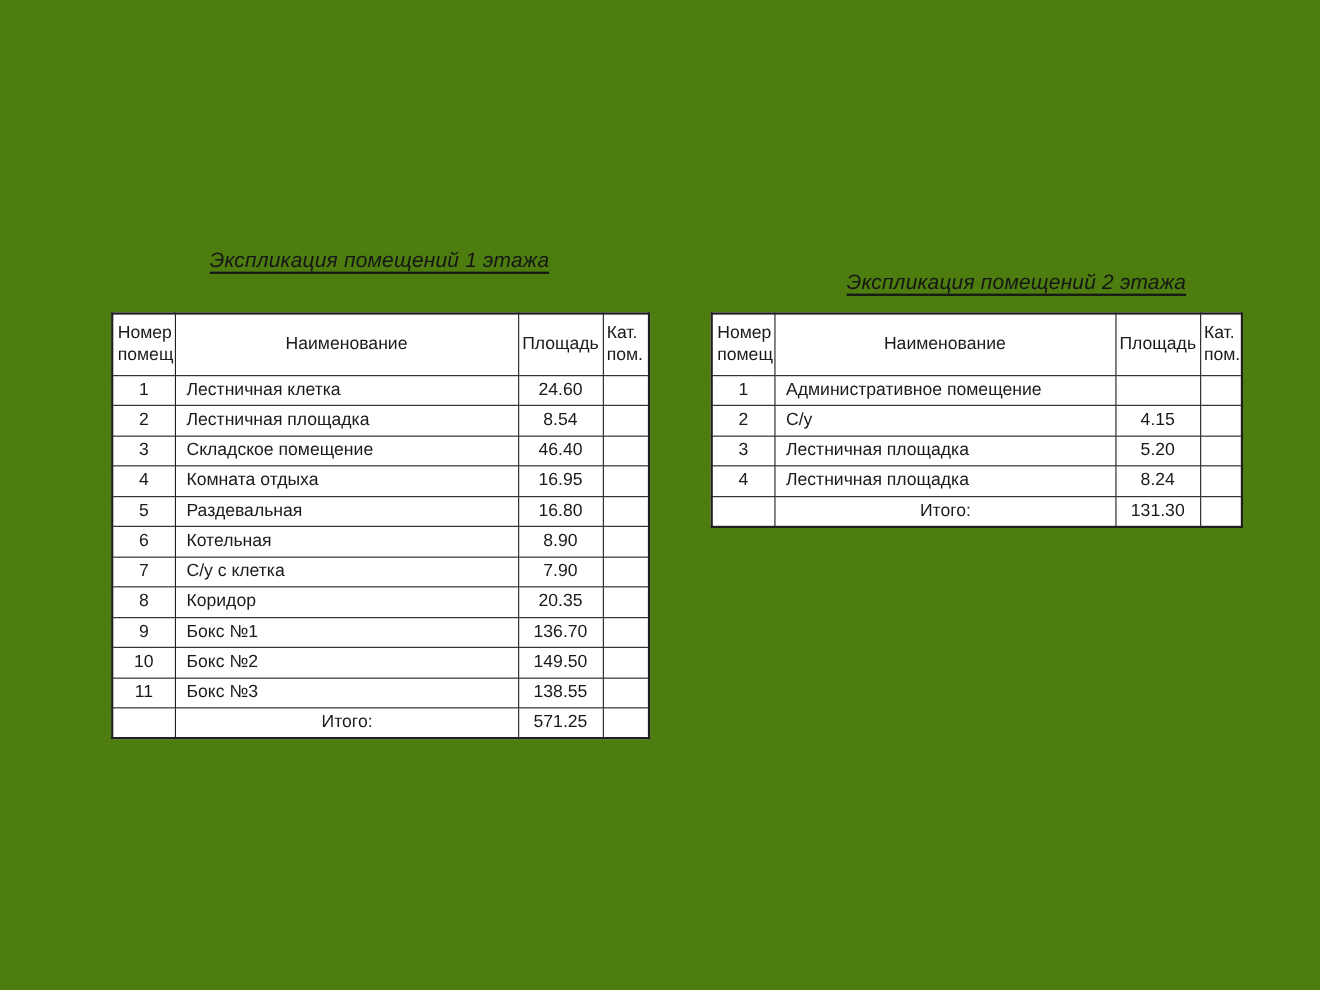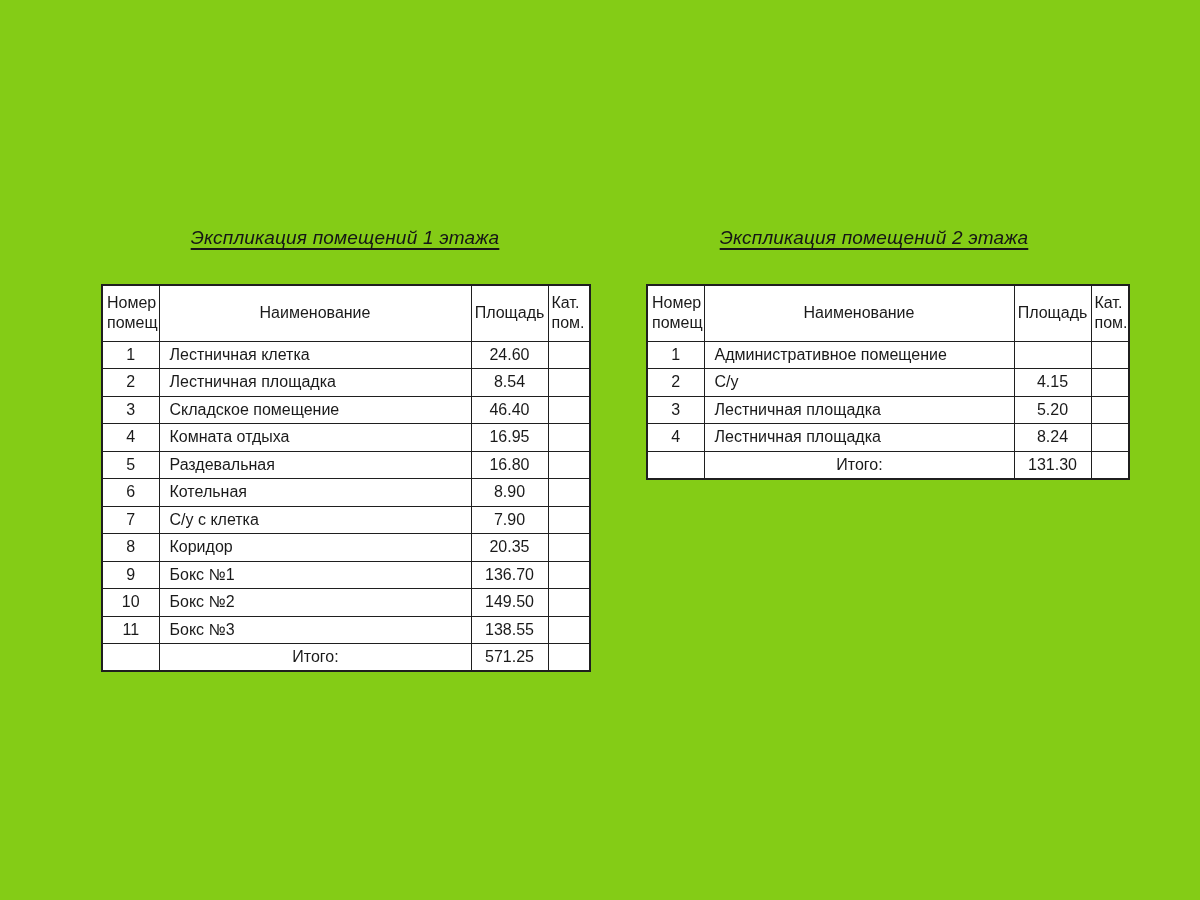--- a/index.html
+++ b/index.html
@@ -11,38 +11,38 @@
     height: 900px;
     background: #ffffff;
     font-family: "Liberation Sans", sans-serif;
     color: #1a1a1a;
     position: relative;
     overflow: hidden;
   }
   .sheet {
     position: absolute;
     inset: 0;
-    background: #84cc16;
+    background: #4d7c0f;
     padding-left: 24px;
   }
   .table-title {
     position: absolute;
     top: 227px;
     text-align: center;
     font-size: 19px;
     font-style: italic;
     color: #161616;
     text-decoration: underline;
     text-decoration-thickness: 1.5px;
     text-underline-offset: 4px;
     letter-spacing: 0.2px;
     white-space: nowrap;
   }
   .title-1 { left: 101px; width: 488px; }
-  .title-2 { left: 633px; width: 482px; }
+  .title-2 { left: 683px; width: 482px; margin-top: 20px; }
 
   table.explication {
     position: absolute;
     top: 284px;
     border-collapse: collapse;
     table-layout: fixed;
     background: #ffffff;
     border: 2px solid #1f1f1f;
     font-size: 16px;
     color: #1a1a1a;

